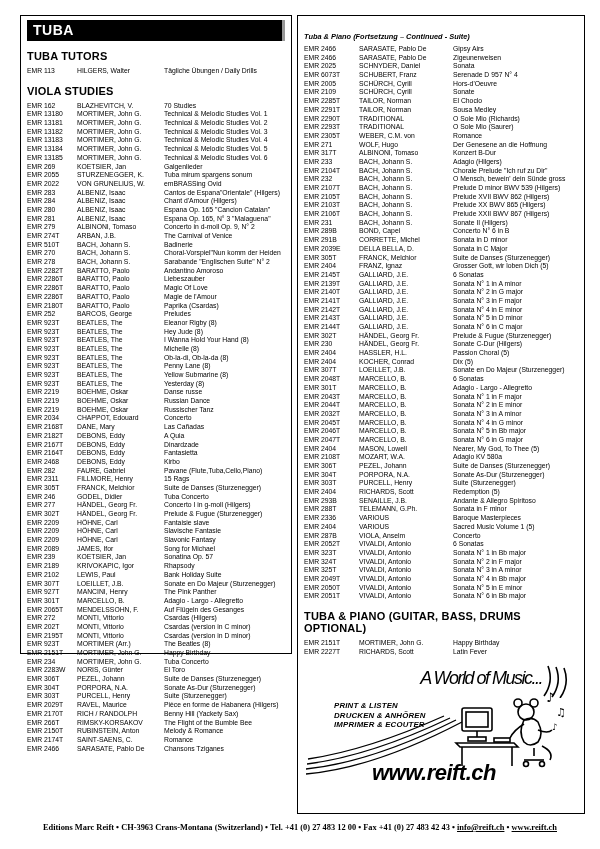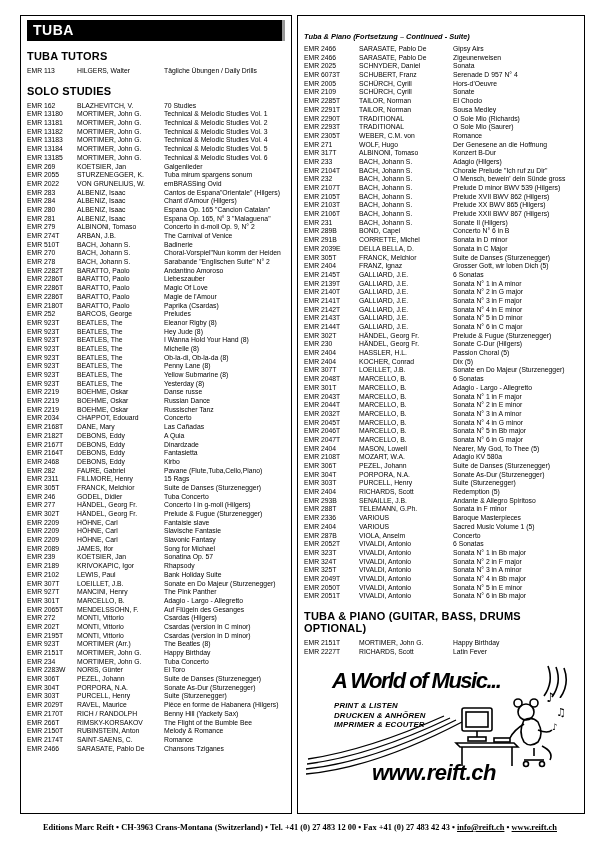--- a/index.html
+++ b/index.html
@@ -2,40 +2,40 @@
 <html><head>
 <meta charset="utf-8">
 <style>
   html,body{margin:0;padding:0;}
   body{
     width:600px;height:849px;position:relative;background:#ffffff;color:#000;
     font-family:"Liberation Sans",sans-serif;overflow:hidden;
   }
   .columns{position:absolute;left:20px;top:15px;width:565px;display:flex;gap:5px;}
   .col{border:1px solid #000;box-sizing:border-box;background:#fff;}
-  .col-left{width:272px;height:799px;padding:3px 6px 4px 6px;}
+  .col-left{width:272px;height:639px;padding:3px 6px 4px 6px;}
   .col-right{width:288px;height:799px;padding:13px 6px 4px 6px;}
   .tuba-bar{
     background:#000;color:#fff;font-weight:bold;font-size:14px;line-height:15px;
     padding:3px 6px 3px 6px;margin:1px 0 3px 0;letter-spacing:.5px;
     border-right:3px solid #999;
   }
   .section-heading{font-weight:bold;font-size:11px;margin:9px 0 5px 0;letter-spacing:.2px;}
   .cont-heading{font-weight:bold;font-style:italic;font-size:7.4px;margin:3px 0 4px 0;}
   .row{display:flex;height:8.7px;line-height:8.8px;font-size:6.8px;white-space:nowrap;overflow:hidden;}
   .row .c-num{width:50px;flex:none;}
   .row .c-comp{width:87px;flex:none;}
   .row .c-title{flex:1;overflow:hidden;}
   .col-right .row .c-num{width:55px;}
   .col-right .row .c-comp{width:94px;}
   
   .logo{position:relative;height:126px;margin-top:8px;}
   .logo-tagline{
-    position:absolute;left:28px;top:4px;width:210px;text-align:left;
-    font-size:22px;font-weight:bold;font-style:italic;letter-spacing:-1.5px;white-space:nowrap;
+    position:absolute;left:28px;top:4px;width:210px;text-align:right;
+    font-size:18px;font-weight:normal;font-style:italic;letter-spacing:-1.5px;white-space:nowrap;
   }
   .logo-arcs{position:absolute;right:6px;top:0px;}
   .logo-lines{
     position:absolute;left:30px;top:37px;width:125px;text-align:left;
     font-size:7.8px;font-weight:bold;font-style:italic;line-height:9.5px;letter-spacing:.2px;
   }
   .logo-cartoon{position:absolute;left:150px;top:26px;}
   .logo-swoosh{position:absolute;left:0px;top:46px;}
   .logo-site{
     position:absolute;left:30px;top:96px;width:200px;text-align:center;
@@ -54,21 +54,21 @@
 
   <div class="col col-left">
     <div class="tuba-bar">TUBA</div>
     <div>
         <div class="section-heading">TUBA TUTORS</div>
         <div class="row">
           <span class="c-num">EMR 113</span>
           <span class="c-comp">HILGERS, Walter</span>
           <span class="c-title">Tägliche Übungen / Daily Drills</span>
         </div>
-        <div class="section-heading">SOLO STUDIES</div>
+        <div class="section-heading">VIOLA STUDIES</div>
         <div class="row">
           <span class="c-num">EMR 162</span>
           <span class="c-comp">BLAZHEVITCH, V.</span>
           <span class="c-title">70 Studies</span>
         </div>
         <div class="row">
           <span class="c-num">EMR 13180</span>
           <span class="c-comp">MORTIMER, John G.</span>
           <span class="c-title">Technical &amp; Melodic Studies Vol. 1</span>
         </div>

